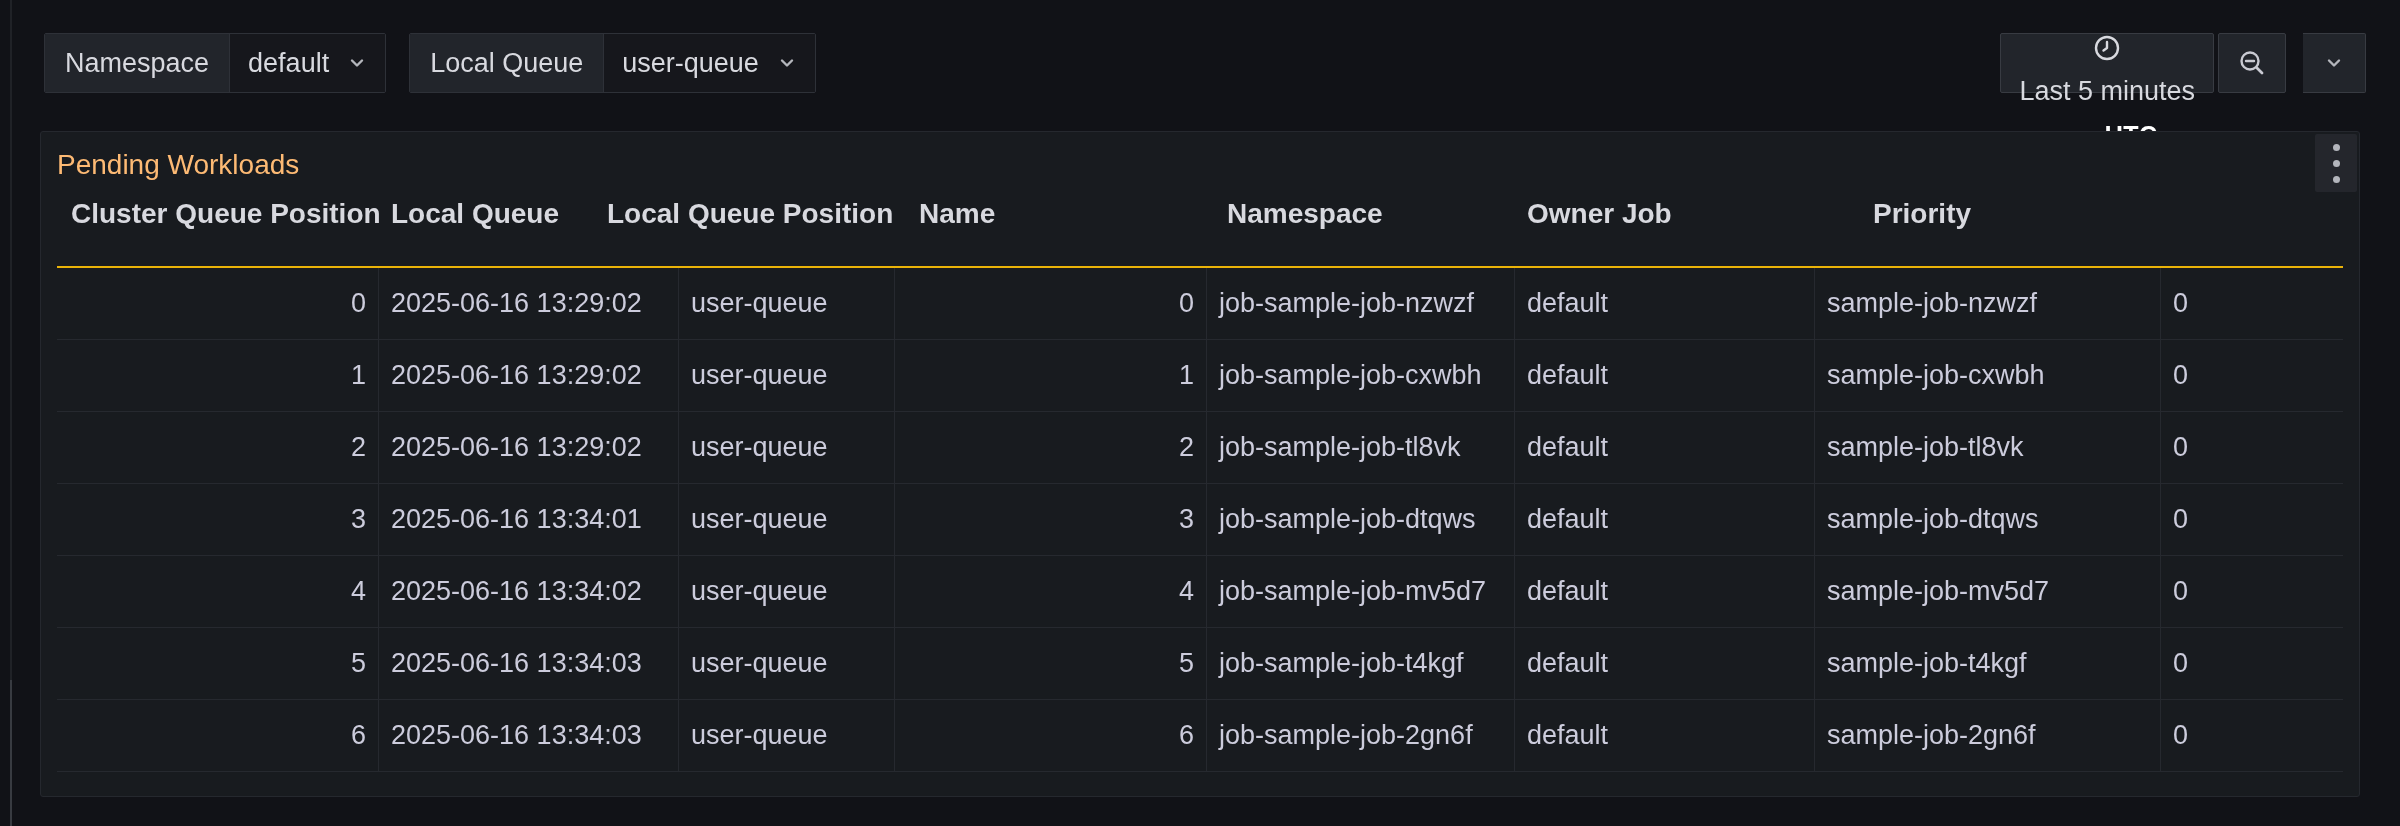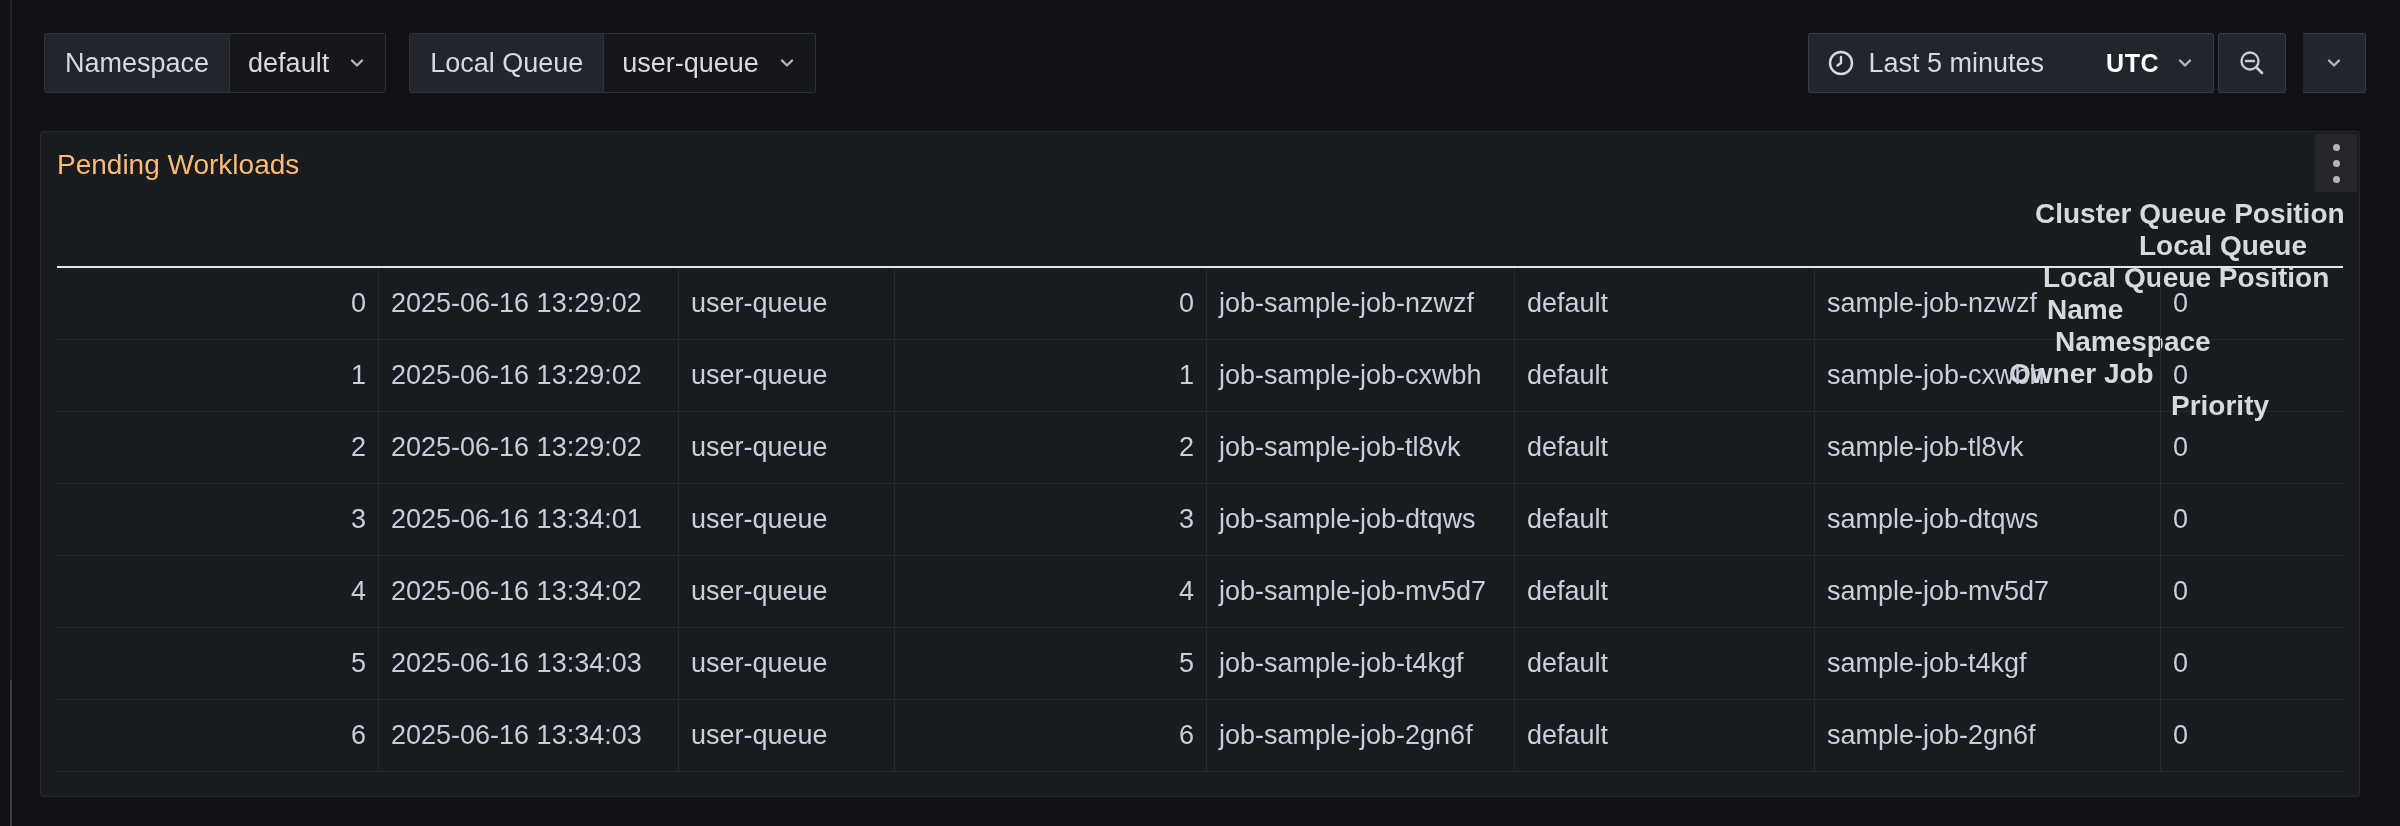--- a/index.html
+++ b/index.html
@@ -35,21 +35,21 @@
     cursor: pointer;
   }
   .spacer { flex: 1; }
 
   .tb-btn {
     height: 60px; background: #22252b; border: 1px solid #383b42; border-radius: 2px;
     color: #d8d9df; font-size: 27px; font-weight: 500;
     display: flex; align-items: center; cursor: pointer;
     font-family: inherit;
   }
-  .time-btn { padding: 0 18px; gap: 14px; }
+  .time-btn { padding: 0 18px; gap: 14px; flex-direction: column; }
   .utc-badge { font-size: 25px; font-weight: 600; letter-spacing: 0.5px; }
   .zoomout-btn { width: 68px; justify-content: center; margin-left: 4px; }
   .refresh-group { display: flex; margin-left: 17px; }
   .refresh-btn { padding: 0 22px; gap: 14px; border-radius: 2px 0 0 2px; }
   .refresh-chevron-btn { width: 63px; justify-content: center; border-left: none; border-radius: 0 2px 2px 0; }
 
   .chev { margin-left: 2px; }
 
   
   .panel {
@@ -64,23 +64,22 @@
   .kebab-btn {
     position: absolute; top: 2px; right: 2px; width: 42px; height: 58px;
     background: #24262c; border: none; border-radius: 2px; cursor: pointer;
     display: flex; flex-direction: column; align-items: center; justify-content: center; gap: 9px;
   }
   .kebab-btn .dot { width: 7px; height: 7px; border-radius: 50%; background: #b3b5bc; }
 
   
   .table { margin: 0 16px; }
   .thead {
-    display: flex; height: 70px; align-items: flex-end;
-    border-bottom: 2px solid #e5e5e5;
-    flex-direction: column;
+    display: flex; height: 70px; align-items: flex-start;
+    border-bottom: 2px solid #eab308;
   }
   .th {
     font-size: 28px; font-weight: 600; color: #d8d9df;
     padding: 0 12px; white-space: nowrap; overflow: hidden;
     cursor: pointer; flex: none;
   }
   .tr {
     display: flex; height: 72px; align-items: stretch;
     border-bottom: 1px solid #26292f;
   }

